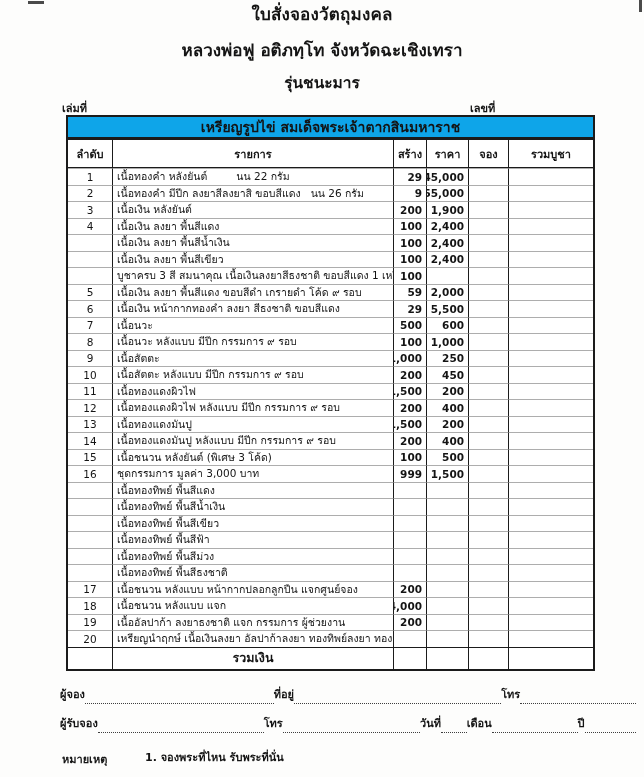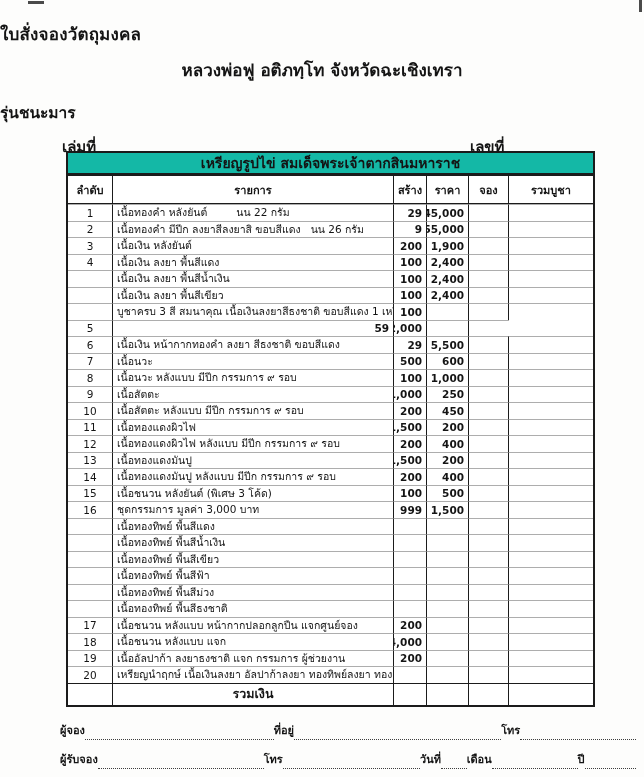--- a/index.html
+++ b/index.html
@@ -8,35 +8,35 @@
     background:#fdfdfc;
     font-family:"DejaVu Sans", sans-serif;
     color:#141414;
     position:relative;
     overflow:hidden;
   }
   .artifact { position:absolute; background:#4a4a4a; }
   .artifact.tl { left:28px; top:1px; width:16px; height:3px; }
   .artifact.tr { right:2px; top:0; width:3px; height:12px; }
 
-  .title1 { font-weight:bold; font-size:17px; padding-top:20px; letter-spacing:.2px; }
+  .title1 { text-align:center; font-weight:bold; font-size:17px; letter-spacing:.2px; }
   .title2 { text-align:center; font-weight:bold; font-size:17px; margin-top:9px; }
-  .title3 { text-align:left; font-weight:bold; font-size:15.5px; margin-top:17px; }
-
-  .meta-row { position:relative; height:18px; margin-top:8px; font-size:15px; font-weight:bold; }
+  .title3 { text-align:center; font-weight:bold; font-size:15.5px; margin-top:7px; }
+
+  .meta-row { position:relative; height:18px; margin-top:2px; font-size:11px; font-weight:bold; }
   .meta-left  { position:absolute; left:62px; top:2px; }
   .meta-right { position:absolute; left:470px; top:2px; }
 
   .table-wrap { margin-left:66px; width:529px; box-sizing:border-box; }
   .band {
     border:2px solid #1b1b1b;
     height:24px; box-sizing:border-box;
     display:flex; align-items:center; justify-content:center;
     font-weight:bold; font-size:14px;
-    background:#14b8a6;
+    background:#0ea5e9;
   }
   .grid {
     border:2px solid #1b1b1b; border-top:1px solid #1b1b1b;
     box-sizing:border-box; background:#fff;
   }
   .trow { display:grid; grid-template-columns:45px 1fr 33px 42px 40px 84px; }
   .cell {
     border-right:1px solid #1b1b1b;
     border-top:1px solid #adadad;
     box-sizing:border-box;
@@ -166,20 +166,23 @@
           <div class="cell item">
             <span>บูชาครบ 3 สี สมนาคุณ เนื้อเงินลงยาสีธงชาติ ขอบสีแดง 1 เหรียญ</span>
           </div>
           <div class="cell num">100</div>
           <div class="cell num"></div>
           <div class="cell "></div>
           <div class="cell "></div>
         </div>
         <div class="trow">
           <div class="cell no">5</div>
+          <div class="cell item">
+            <span>เนื้อเงิน ลงยา พื้นสีแดง ขอบสีดำ เกรายดำ โค้ด ๙ รอบ</span>
+          </div>
           <div class="cell num">59</div>
           <div class="cell num">2,000</div>
           <div class="cell "></div>
           <div class="cell "></div>
         </div>
         <div class="trow">
           <div class="cell no">6</div>
           <div class="cell item">
             <span>เนื้อเงิน หน้ากากทองคำ ลงยา สีธงชาติ ขอบสีแดง</span>
           </div>

